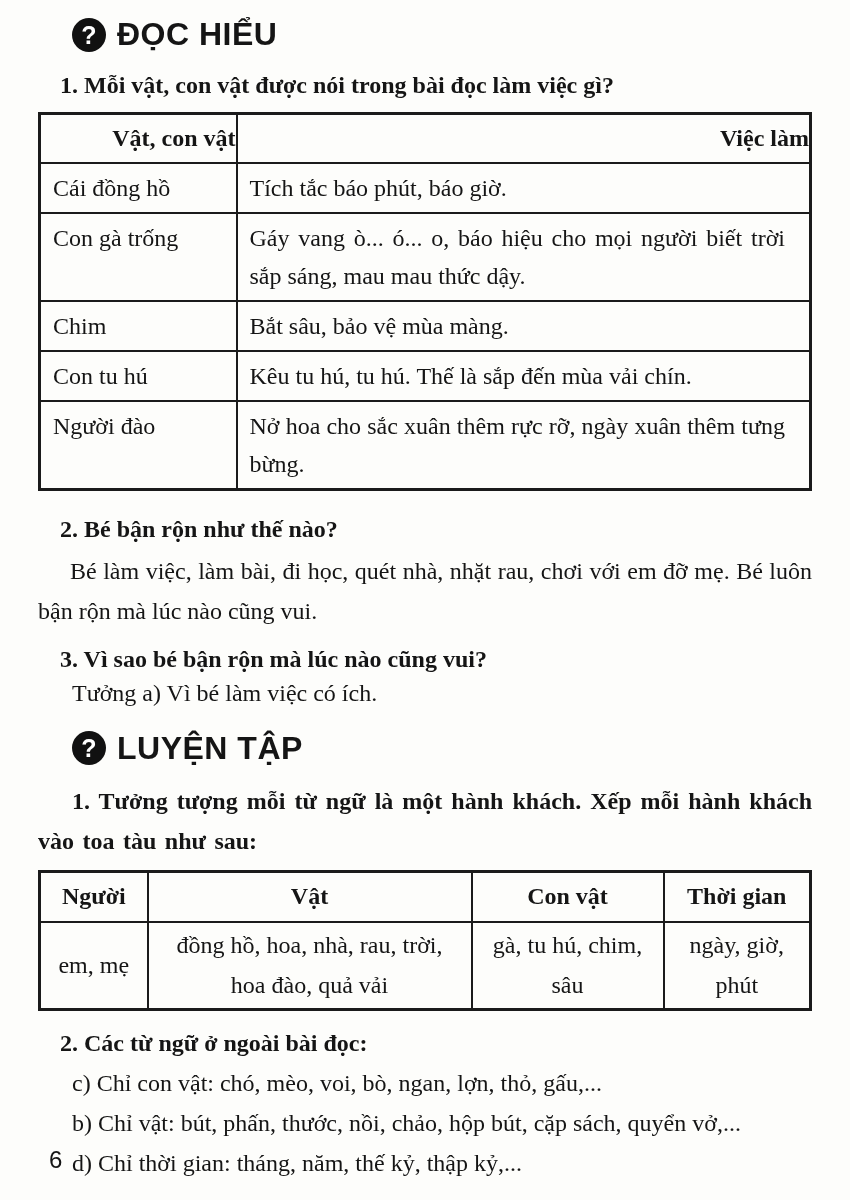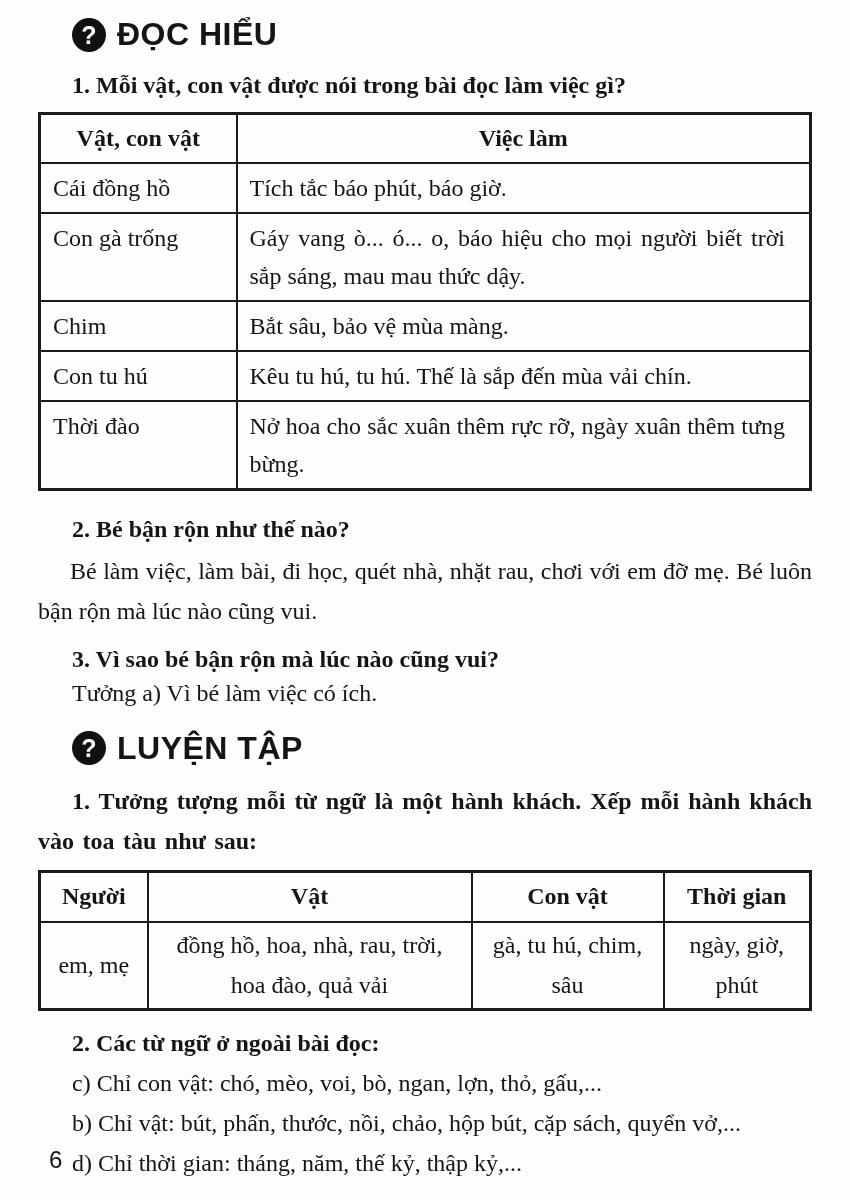--- a/index.html
+++ b/index.html
@@ -43,21 +43,21 @@
   .section-title {
     font-family: "Liberation Sans", "DejaVu Sans", sans-serif;
     font-weight: bold;
     font-size: 32px;
     letter-spacing: 0.5px;
   }
 
   
   .q-heading {
     font-weight: bold;
-    margin-left: 34px;
+    margin-left: 22px;
   }
   .q-heading.wrap {
     margin-left: 0;
     text-indent: 34px;
     text-align: justify;
     line-height: 40px;
     word-spacing: 2.5px;
   }
   .answer-para {
     text-indent: 32px;
@@ -80,21 +80,21 @@
   th, td {
     border: 2px solid #1b1b1b;
     font-size: 24px;
     font-weight: normal;
   }
   table { border: 3px solid #1b1b1b; }
 
   
   .table1 { margin-top: 13px; }
   .table1 col.c1 { width: 197px; }
-  .table1 th { height: 49px; text-align: center; font-weight: bold; }
+  .table1 th { height: 49px; text-align: right; font-weight: bold; }
   .table1 td {
     vertical-align: top;
     padding: 5px 24px 5px 12px;
     line-height: 38px;
   }
   .table1 td.desc { text-align: justify; }
 
   
   .table2 { margin-top: 9px; }
   .table2 col.c1 { width: 108px; }
@@ -160,21 +160,21 @@
     </tr>
     <tr style="height:43px;">
       <td>Chim</td>
       <td class="desc">Bắt sâu, bảo vệ mùa màng.</td>
     </tr>
     <tr style="height:45px;">
       <td>Con tu hú</td>
       <td class="desc">Kêu tu hú, tu hú. Thế là sắp đến mùa vải chín.</td>
     </tr>
     <tr style="height:77px;">
-      <td>Thời đào</td>
+      <td>Người đào</td>
       <td class="desc">Nở hoa cho sắc xuân thêm rực rỡ, ngày xuân thêm tưng bừng.</td>
     </tr>
   </tbody>
     </table>
 
   <div class="q-heading mt-q2">2. Bé bận rộn như thế nào?</div>
   <div class="answer-para mt-ans2">Bé làm việc, làm bài, đi học, quét nhà, nhặt rau, chơi với em đỡ mẹ. Bé luôn bận rộn mà lúc nào cũng vui.</div>
 
   <div class="q-heading mt-q3">3. Vì sao bé bận rộn mà lúc nào cũng vui?</div>
   <div class="answer-line mt-ans3">Tưởng a) Vì bé làm việc có ích.</div>

